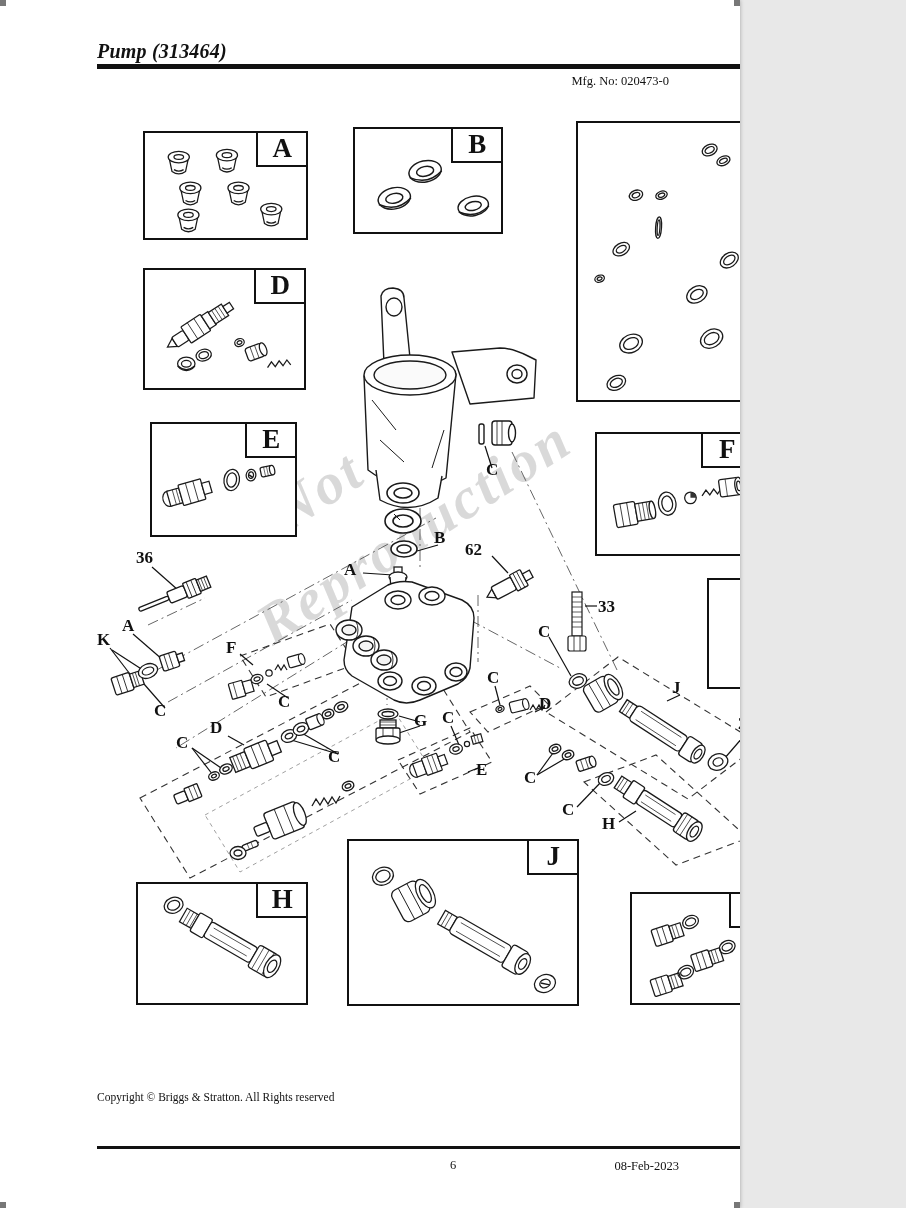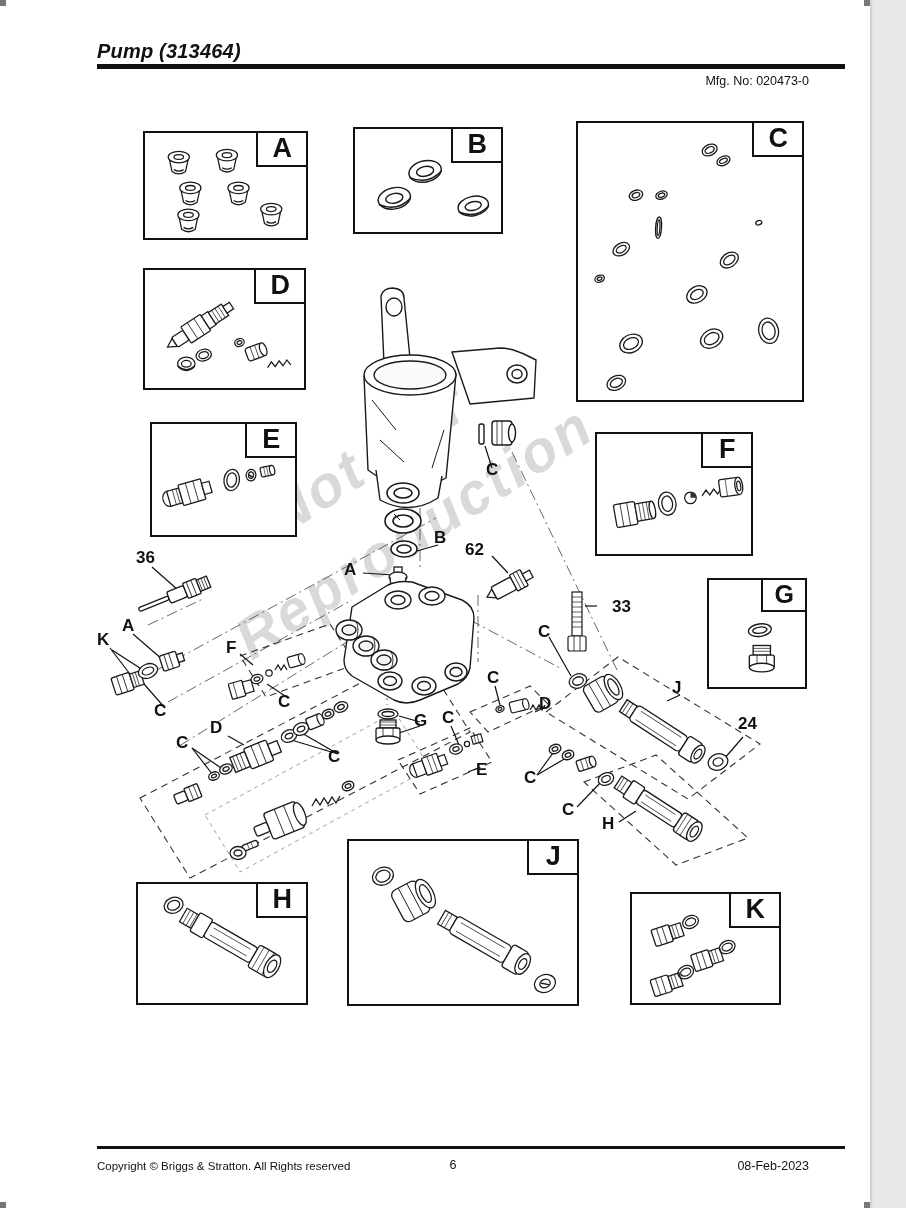--- a/index.html
+++ b/index.html
@@ -1,28 +1,28 @@
 <!DOCTYPE html>
 <html><head>
 <meta charset="utf-8">
 <style>
   html,body{margin:0;padding:0;background:#e8e8e8;}
   .page{
-    position:relative;width:870px;height:1208px;background:#fff;
-    font-family:Liberation Sans, sans-serif;color:#111;overflow:hidden;
+    position:relative;width:740px;height:1208px;background:#fff;
+    font-family:Liberation Serif, serif;color:#111;overflow:hidden;
     box-shadow:0 0 4px rgba(0,0,0,.3);
   }
   
   .hdr-title{position:absolute;left:97px;top:40px;font-size:20px;font-weight:bold;font-style:italic;letter-spacing:.2px;}
   .hdr-rule{position:absolute;left:97px;top:64px;width:748px;height:5px;background:#111;}
   .hdr-note{position:absolute;left:97px;top:74px;font-size:12.5px;}
-  .hdr-mfg{position:absolute;right:61px;top:74px;font-size:12.5px;}
+  .hdr-mfg{position:absolute;right:71px;top:74px;font-size:12.5px;}
   
   .ftr-rule{position:absolute;left:97px;top:1146px;width:748px;height:2.5px;background:#111;}
-  .ftr-copy{position:absolute;left:97px;top:1160px;font-size:11.5px;}
+  .ftr-copy{position:absolute;left:97px;top:1091px;font-size:11.5px;}
   .ftr-page{position:absolute;left:0;top:1158px;width:906px;text-align:center;font-size:12.5px;}
   .ftr-date{position:absolute;right:61px;top:1159px;font-size:12.5px;}
   
   .watermark{
     position:absolute;left:120px;top:408px;width:540px;text-align:center;
     transform:rotate(-33deg);transform-origin:50% 50%;
     font-size:58px;line-height:1.5;font-weight:bold;font-style:italic;
     color:#b5b5b5;opacity:.5;letter-spacing:3px;pointer-events:none;white-space:nowrap;
   }
   
@@ -697,21 +697,21 @@
       <use href="#kring" transform="translate(60,29) rotate(-25)"></use>
       <use href="#kplug" transform="translate(75,68) rotate(-18)"></use>
       <use href="#kring" transform="translate(98,55) rotate(-25)"></use>
       <use href="#kplug" transform="translate(33,94) rotate(-18)"></use>
       <use href="#kring" transform="translate(55,81) rotate(-25)"></use>
     </svg>
   </div>
 
   <div class="co" style="left:136px;top:548px">36</div>
   <div class="co" style="left:465px;top:540px">62</div>
-  <div class="co" style="left:612px;top:597px">33</div>
+  <div class="co" style="left:598px;top:597px">33</div>
   <div class="co" style="left:738px;top:714px">24</div>
   <div class="co" style="left:97px;top:630px">K</div>
   <div class="co" style="left:122px;top:616px">A</div>
   <div class="co" style="left:154px;top:701px">C</div>
   <div class="co" style="left:226px;top:638px">F</div>
   <div class="co" style="left:278px;top:692px">C</div>
   <div class="co" style="left:210px;top:718px">D</div>
   <div class="co" style="left:176px;top:733px">C</div>
   <div class="co" style="left:328px;top:747px">C</div>
   <div class="co" style="left:414px;top:711px">G</div>

